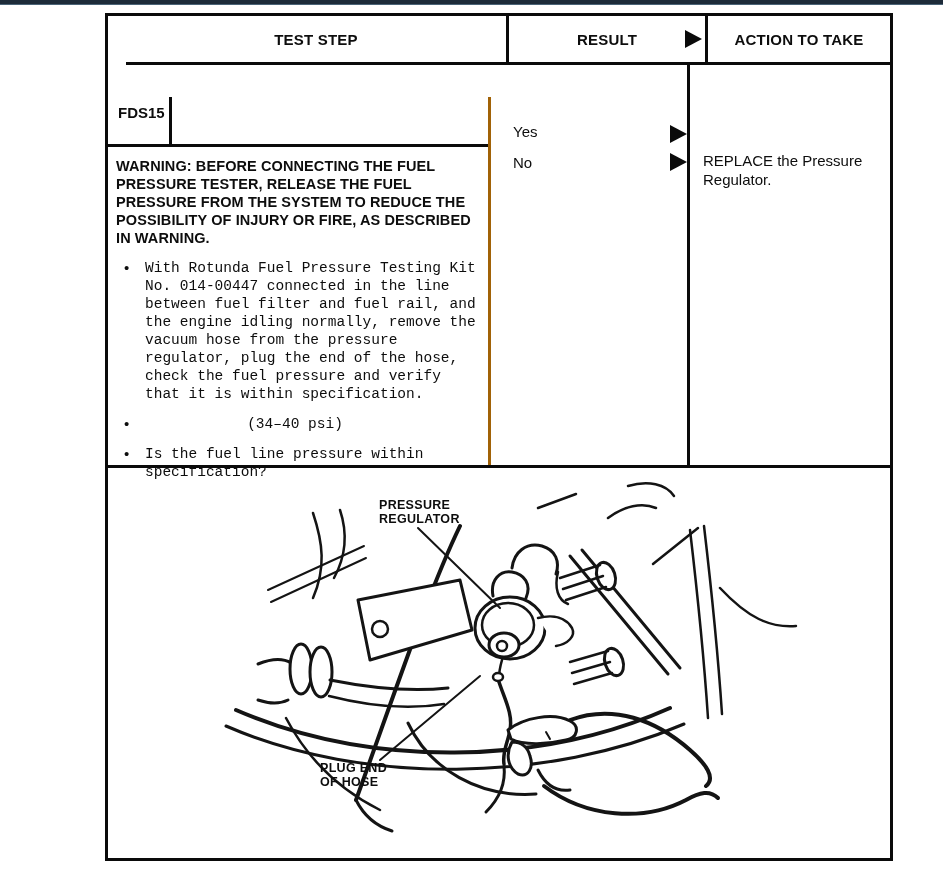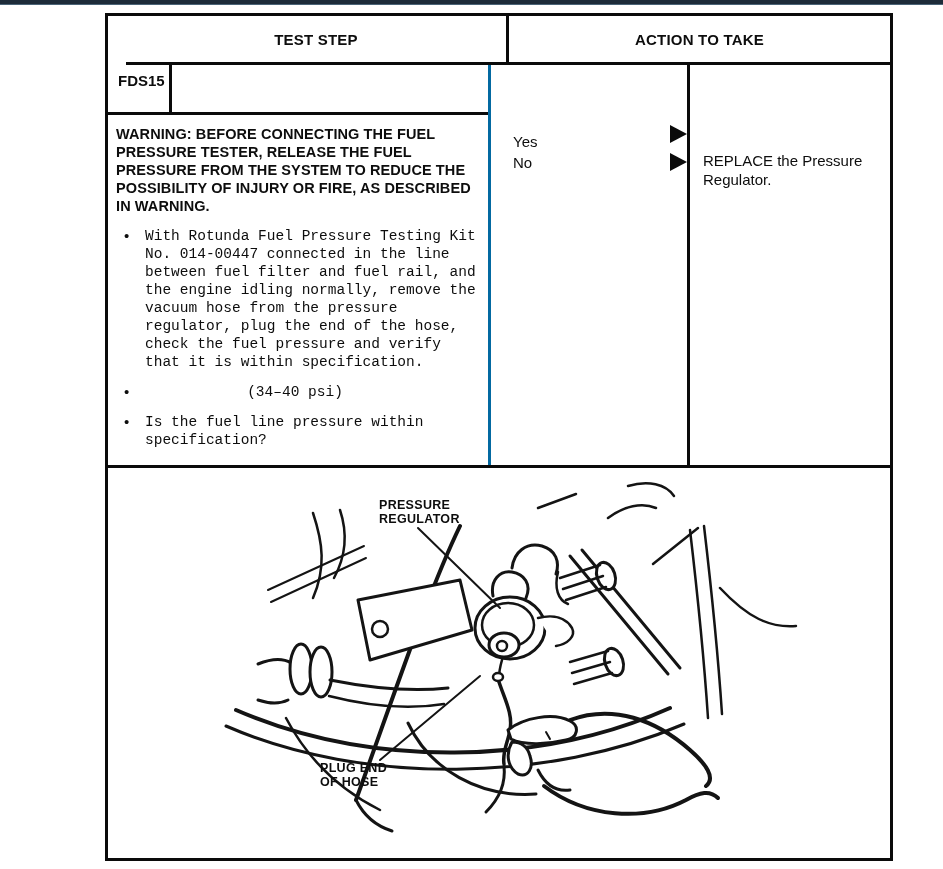--- a/index.html
+++ b/index.html
@@ -16,35 +16,35 @@
   
   .hdr{display:flex;height:46px;border-bottom:3px solid #0a0a0a;margin-left:18px;}
   .hdr-cell{display:flex;align-items:center;justify-content:center;font-weight:700;font-size:15px;letter-spacing:.2px;position:relative;}
   .c1{width:380px;border-right:3px solid #0a0a0a;}
   .c2{width:196px;border-right:3px solid #0a0a0a;}
   .c3{flex:1;}
   .arrow-right{width:0;height:0;border-top:9px solid transparent;border-bottom:9px solid transparent;border-left:17px solid #0a0a0a;}
   .hdr-arrow{position:absolute;right:3px;top:50%;transform:translateY(-50%);}
   
   .body-sec{display:flex;height:400px;border-bottom:3px solid #0a0a0a;}
-  .body-c1{width:380px;border-right:3px solid #0369a1;}
+  .body-c1{width:380px;border-right:3px solid #a16207;margin-top:32px;}
   .body-c2{width:196px;border-right:3px solid #0a0a0a;position:relative;}
   .body-c3{flex:1;}
   
   .step-row{display:flex;height:47px;border-bottom:3px solid #0a0a0a;}
   .step-code{width:64px;border-right:3px solid #0a0a0a;font-weight:700;font-size:15px;padding:7px 0 0 10px;box-sizing:border-box;}
   .step-title{flex:1;font-size:15px;line-height:19px;padding:5px 6px 0 9px;letter-spacing:.2px;}
   .warning{font-weight:700;font-size:14.5px;line-height:18px;width:360px;margin:10px 0 0 8px;letter-spacing:.1px;}
   .bullet{display:flex;margin:12px 0 0 16px;}
   .bullet .dot{width:21px;font-size:15px;line-height:18px;}
   .bullet .btxt{width:338px;font-size:14.5px;line-height:18px;font-family:Liberation Mono, monospace;}
   .bullet .bsub{text-align:center;font-size:14.5px;line-height:18px;width:300px;}
   
   .res-label{position:absolute;left:22px;font-size:15px;}
-  .res-yes{top:68px;}
+  .res-yes{top:58px;}
   .res-no{top:89px;}
   .res-arrow{position:absolute;right:0;}
   .res-arrow-yes{top:60px;}
   .res-arrow-no{top:88px;}
   
   .action-txt{margin:86px 10px 0 13px;font-size:15px;line-height:19px;width:170px;}
   
   .figure{position:relative;height:390px;}
   .fig-label{position:absolute;font-weight:700;font-size:12.5px;line-height:13.5px;letter-spacing:.3px;background:transparent;}
   .lbl-reg{left:271px;top:31px;}
@@ -55,20 +55,24 @@
 <body>
 
 <div class="top-rule"></div>
 
 <div class="doc-table">
 
   <div class="hdr">
     <div class="hdr-cell c1">
       <span>TEST STEP</span>
     </div>
+    <div class="hdr-cell c2">
+      <span>RESULT</span>
+      <span class="arrow-right hdr-arrow"></span>
+    </div>
     <div class="hdr-cell c3">
       <span>ACTION TO TAKE</span>
     </div>
   </div>
 
   <div class="body-sec">
 
     <div class="body-c1">
       <div class="step-row">
         <div class="step-code">FDS15</div>

